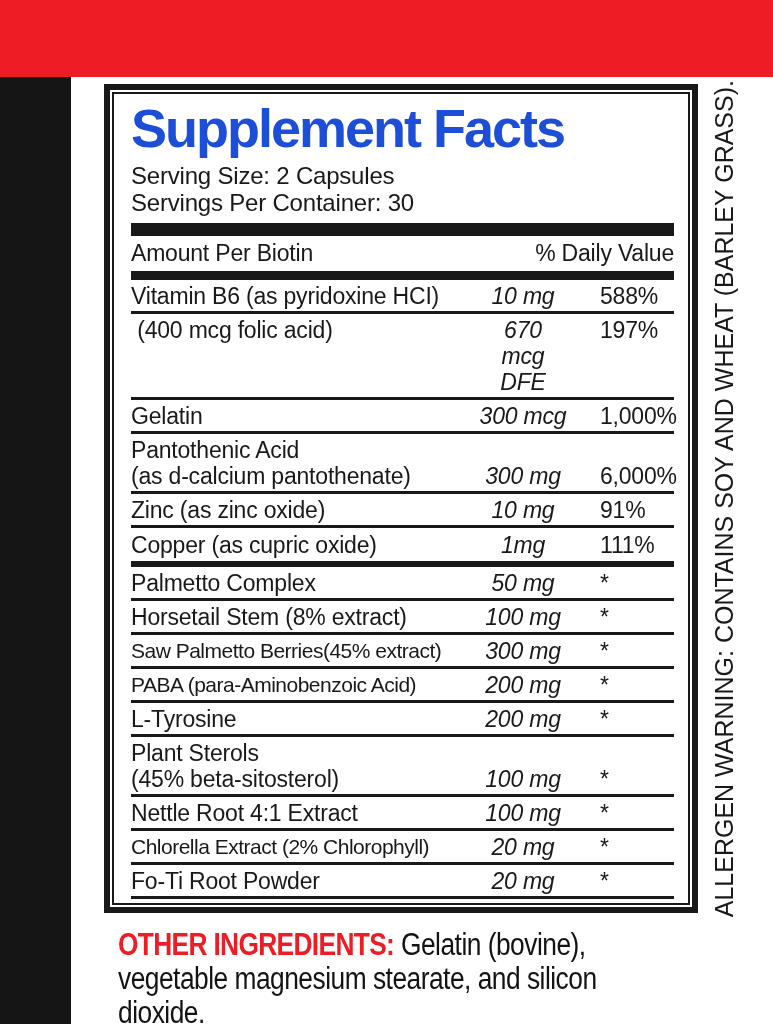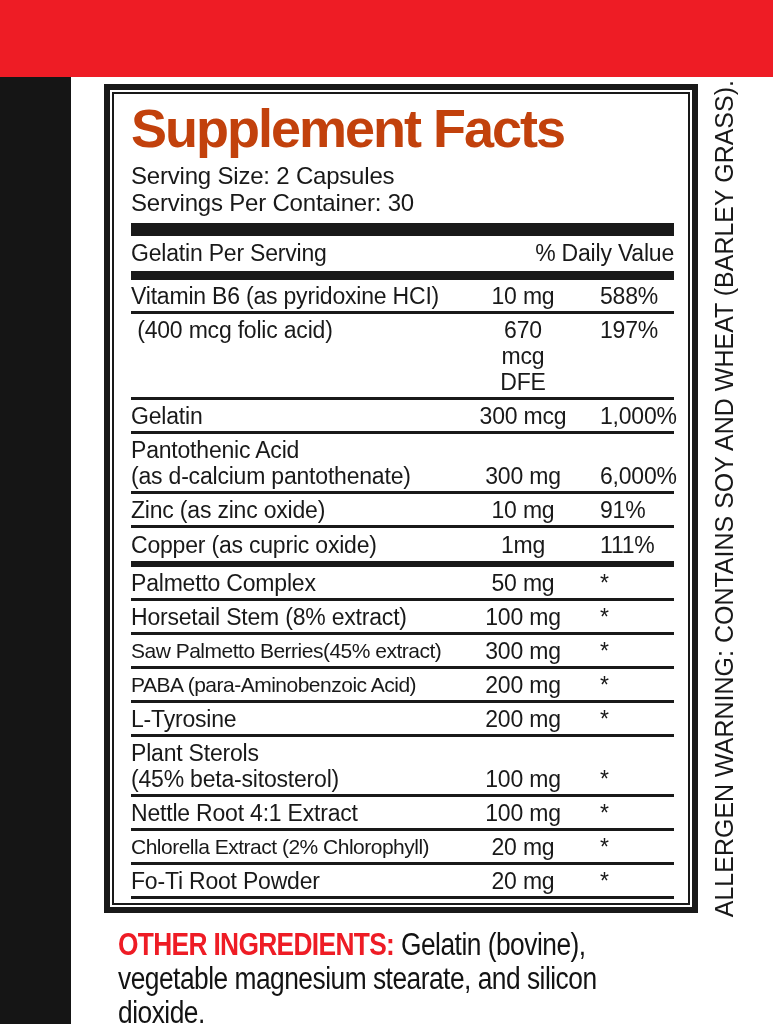--- a/index.html
+++ b/index.html
@@ -7,38 +7,38 @@
   body { font-family:"Liberation Sans", sans-serif; color:#191919; }
   .canvas { position:relative; width:773px; height:1024px; background:#ffffff; overflow:hidden; }
 
   .red-band { position:absolute; left:0; top:0; width:773px; height:77px; }
   .left-bar { position:absolute; left:0; top:77px; width:71px; height:947px; background:#151515; }
 
   .facts-box { position:absolute; left:104px; top:84px; width:594px; height:829px;
                border:6px solid #191919; padding:2px; background:#fff; }
   .facts-inner { border:2px solid #191919; height:100%; padding:4px 14px 0 17px; overflow:hidden; }
 
-  .title { font-size:54px; font-weight:700; letter-spacing:-2px; line-height:56px; margin:2px 0 6px 0; color:#c2410c; }
+  .title { font-size:54px; font-weight:700; letter-spacing:-2px; line-height:56px; margin:2px 0 6px 0; color:#1d4ed8; }
   .serving-line { font-size:24px; line-height:27px; letter-spacing:-0.2px; }
 
   .bar { background:#191919; }
   .bar-thick { height:13px; margin-top:7px; }
   .bar-med { height:9px; }
 
   .col-header { display:flex; justify-content:space-between; font-size:23px; line-height:26px; padding:4px 0 5px 0; letter-spacing:-0.2px; }
 
   .rows {}
   .row { display:flex; align-items:center; border-bottom:3px solid #191919; padding:3px 0 2px 0; min-height:33px;gap:24px; }
   .row.no-rule { border-bottom:none; }
   .row.v-top { align-items:flex-start; }
   .row.v-bottom { align-items:flex-end; }
   .cell { font-size:23px; line-height:26px; letter-spacing:-0.2px; }
   .name { flex:1; white-space:pre-wrap; }
   .name.condensed { font-size:21px; letter-spacing:-0.5px; }
-  .amount { width:106px; text-align:center; }
+  .amount { width:106px; text-align:center;font-style:italic; }
   .dv { width:74px; text-align:left; padding-right:2px; }
   .rule-double { height:4px; border-top:4px solid #191919; border-bottom:2px solid #191919; }
 
   .allergen-wrap { position:absolute; left:698px; top:84px; width:52px; height:829px;
                    display:flex; align-items:center; justify-content:center; }
   .allergen-text { writing-mode:vertical-rl; transform:rotate(180deg);
                    font-size:25px; letter-spacing:0px; white-space:nowrap; color:#191919; }
 
   .other { position:absolute; left:118px; top:928px; width:640px;
            font-size:31px; line-height:34px; letter-spacing:-0.6px;
@@ -55,21 +55,21 @@
 
   <div class="facts-box">
     <div class="facts-inner">
       <div class="title">Supplement Facts</div>
       <div class="serving-line">Serving Size: 2 Capsules</div>
       <div class="serving-line">Servings Per Container: 30</div>
 
       <div class="bar bar-thick"></div>
 
       <div class="col-header">
-        <span>Gelatin Per Serving</span>
+        <span>Amount Per Biotin</span>
         <span>% Daily Value</span>
       </div>
 
       <div class="bar bar-med"></div>
 
       <div class="rows">
           <div class="row">
             <div class="cell name"><div>Vitamin B6 (as pyridoxine HCI)</div></div>
             <div class="cell amount">
               <div>10 mg</div>

